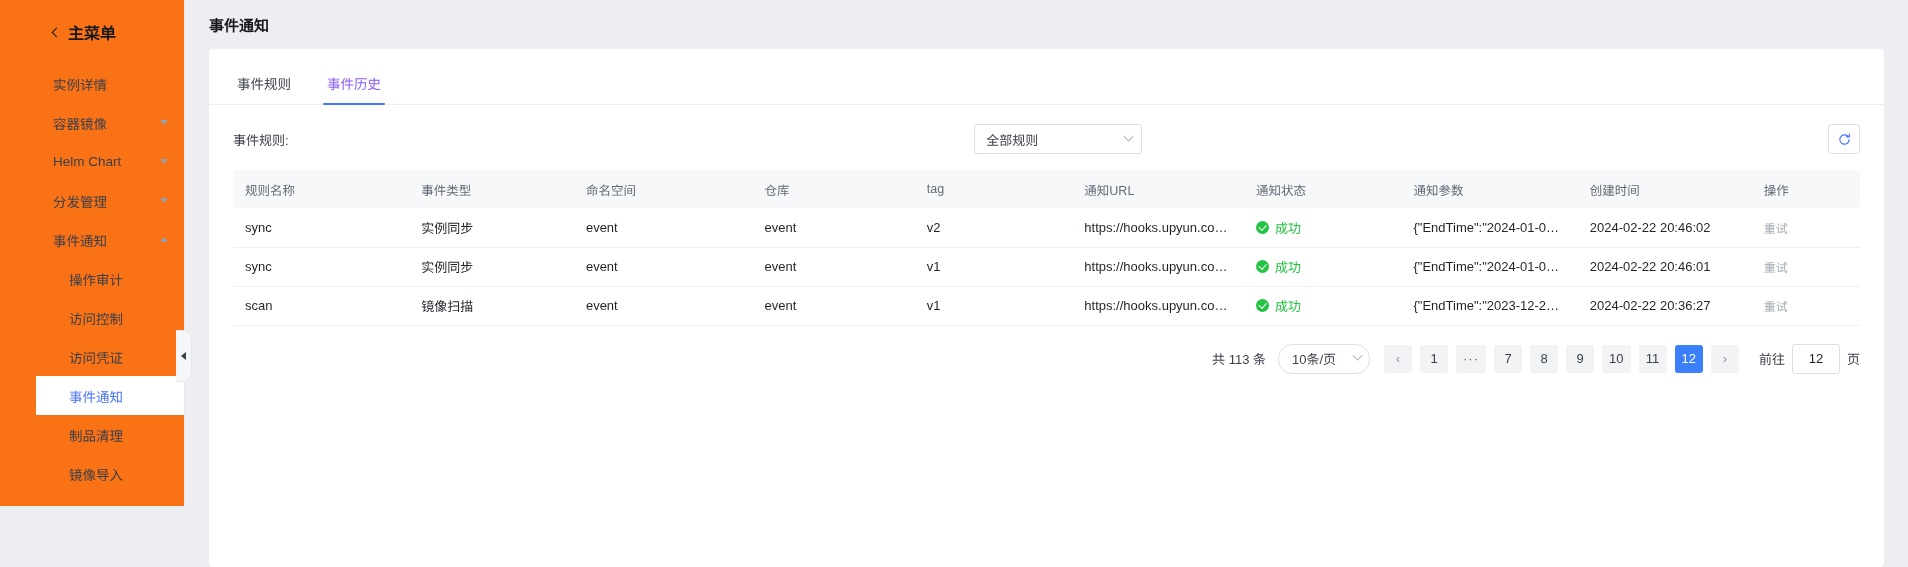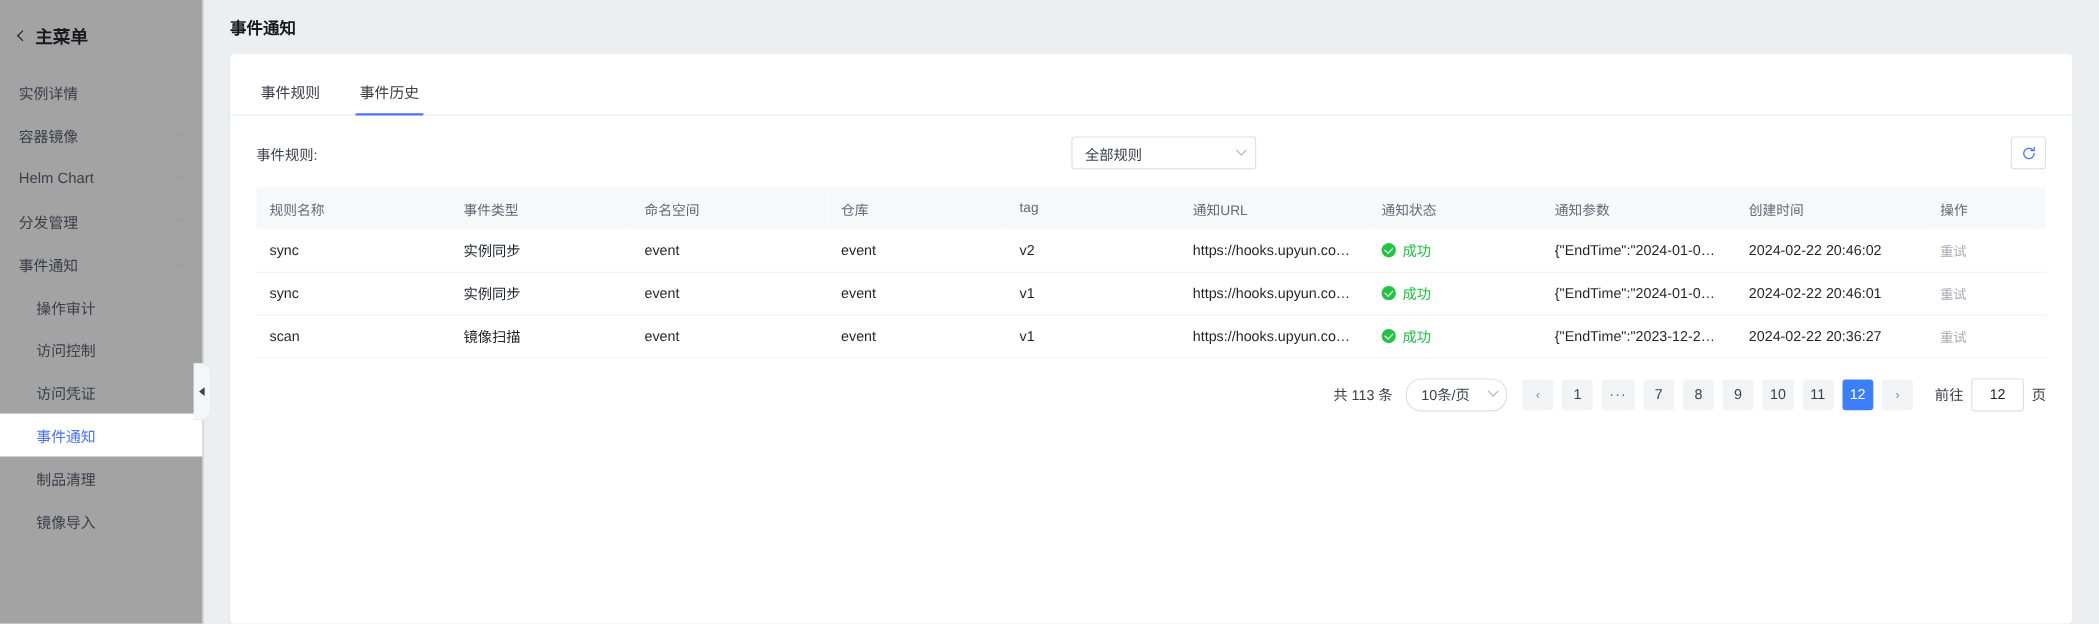--- a/index.html
+++ b/index.html
@@ -7,25 +7,25 @@
   html, body {
     width: 1908px; height: 567px;
     font-family: "Liberation Sans", "DejaVu Sans", sans-serif;
     background: #eceef2;
     overflow: hidden;
   }
   .app { display: flex; width: 1908px; height: 567px; position: relative; }
 
   
   .sidebar {
-    width: 185px; height: 567px; flex: 0 0 185px;
-    background: #a3a3a3;
+    width: 185px; height: 506px; flex: 0 0 185px;
+    background: #f97316;
     border-right: 1px solid #e6e8ec;
     position: relative;
-    display: flex; flex-direction: column;
+    display: flex; flex-direction: column; padding-left: 36px;
   }
   .menu-back {
     display: flex; align-items: center; gap: 7px;
     padding: 20px 0 20px 17px;
     font-size: 16px; font-weight: bold; color: #18191c;
     cursor: pointer;
   }
   .chev-left {
     display: inline-block; width: 7px; height: 7px;
     border-left: 1.8px solid #18191c; border-bottom: 1.8px solid #18191c;
@@ -92,21 +92,21 @@
     display: flex; align-items: flex-end; gap: 28px;
     padding: 0 0 0 24px;
     border-bottom: 1px solid #ebedf1;
     height: 56px;
   }
   .tab {
     font-size: 13.5px; color: #3b3f4a; cursor: pointer;
     padding: 0 4px 11px 4px; position: relative;
     white-space: nowrap;
   }
-  .tab.active { color: #404040; }
+  .tab.active { color: #8b5cf6; }
   .tab.active::after {
     content: ""; position: absolute; left: 0; right: 0; bottom: -1px;
     height: 2px; background: #4a73ff; border-radius: 2px;
   }
 
   
   .filter-bar {
     display: flex; justify-content: space-between; align-items: center;
     gap: 10px; padding: 19px 24px 16px 24px;
   }

